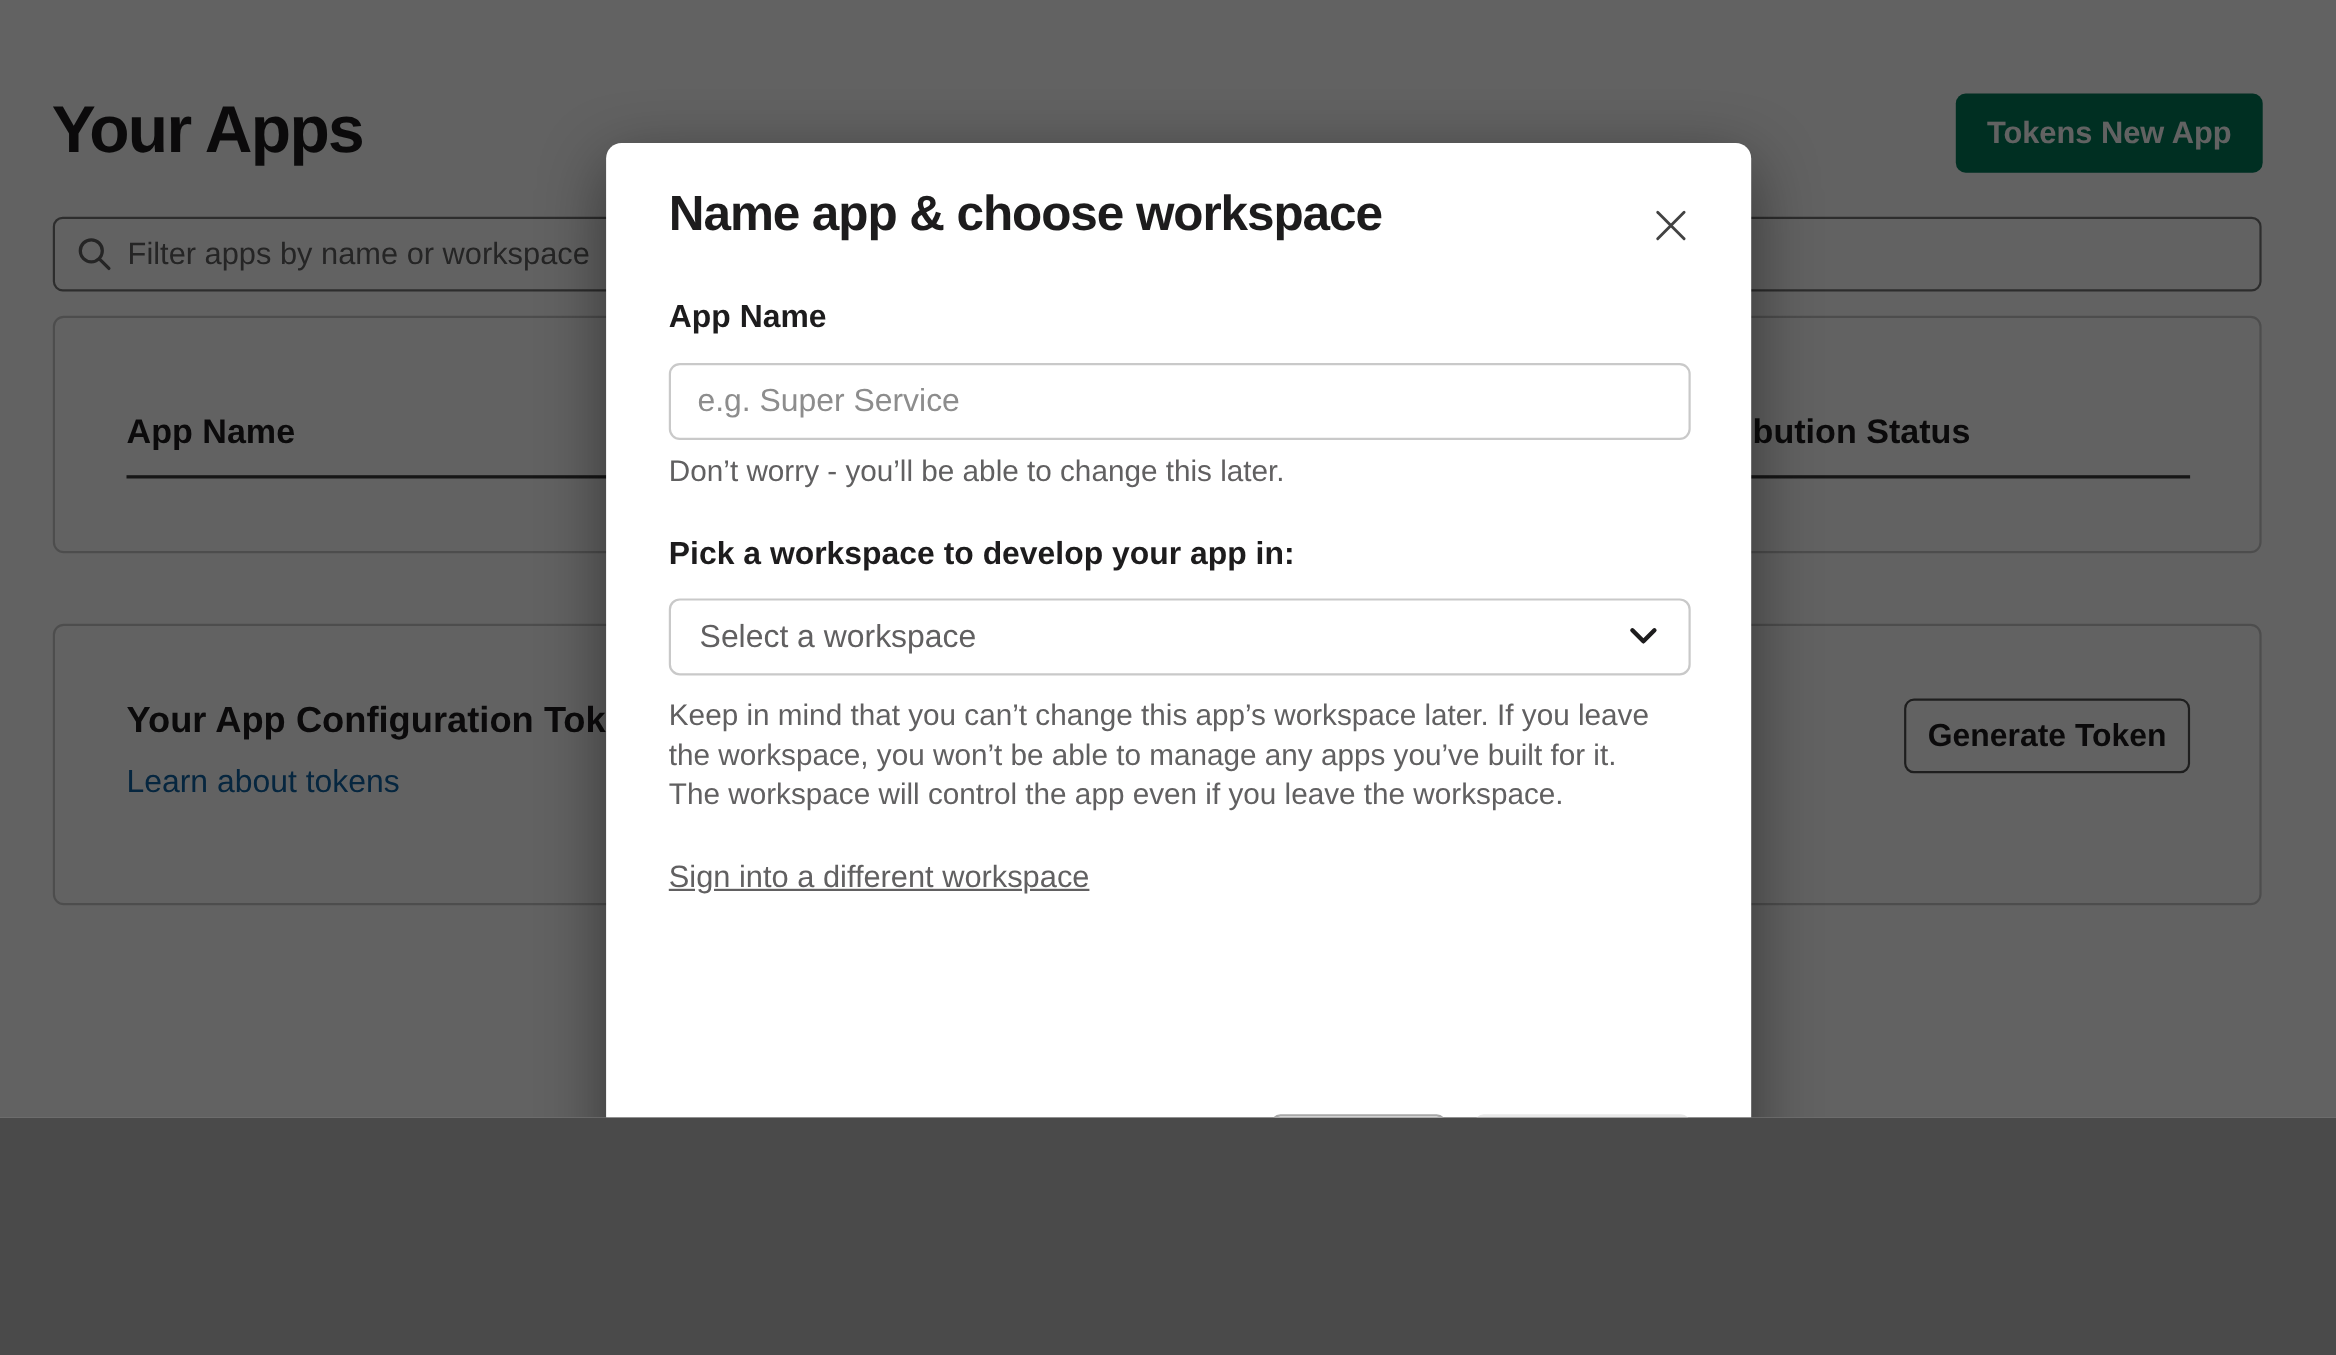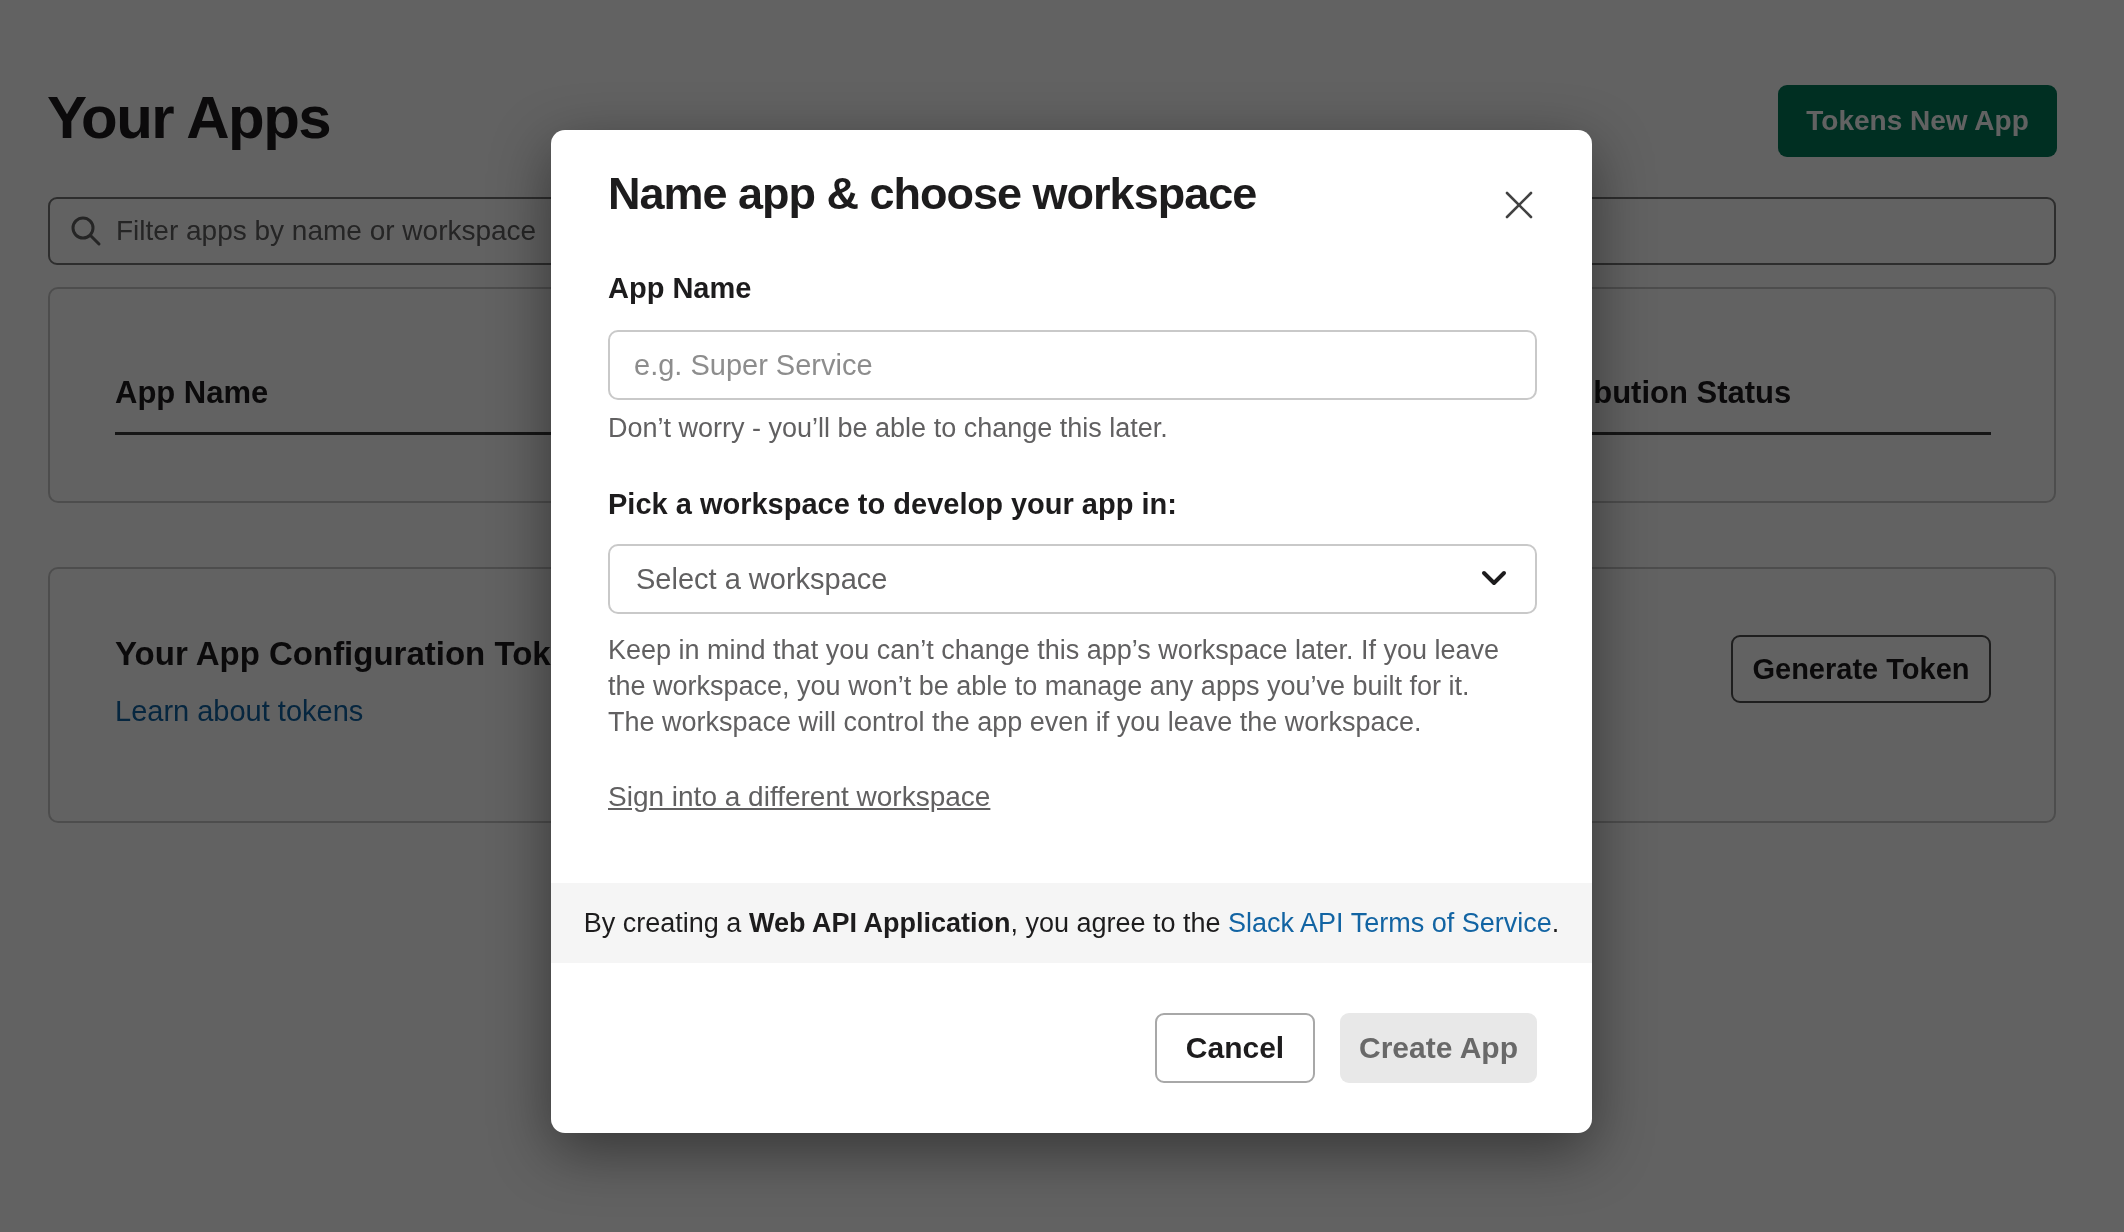--- a/index.html
+++ b/index.html
@@ -1,18 +1,18 @@
 <!DOCTYPE html>
 <html><head>
 <meta charset="utf-8">
 <style>
   * { margin:0; padding:0; box-sizing:border-box; }
   html,body { background:#4a4a4a; }
   .screen {
-    position:relative; width:2124px; height:1232px; overflow:hidden;
+    position:relative; width:2124px; height:1016px; overflow:hidden;
     background:#ffffff; font-family:"Liberation Sans", sans-serif; color:#1d1c1d;
   }
   .abs { position:absolute; }
 
   
   .page-title {
     left:47px; top:86px; font-size:60px; line-height:64px;
     font-weight:700; letter-spacing:-1.5px; color:#1d1c1d;
   }
   .btn-green {
@@ -157,19 +157,18 @@
     <div class="mselect">
       <span class="sel-value">Select a workspace</span>
       <svg width="30" height="20" viewBox="0 0 30 20" fill="none">
         <polyline points="5,4 15,14 25,4" stroke="#1d1c1d" stroke-width="4" stroke-linecap="round" stroke-linejoin="round" fill="none"></polyline>
       </svg>
     </div>
     <div class="mpara">Keep in mind that you can’t change this app’s workspace later. If you leave the workspace, you won’t be able to manage any apps you’ve built for it. The workspace will control the app even if you leave the workspace.</div>
 
     <a class="mws-link">Sign into a different workspace</a>
 
-    <div class="terms-bar"><span>By creating a </span><b>Web API Application</b><span>, you agree to the </span><a>Slack API Terms of Service</a><span>.</span></div>
 
     <button class="btn-cancel">Cancel</button>
     <button class="btn-create">Create App</button>
   </div>
 
 </div>
 
 </body></html>

